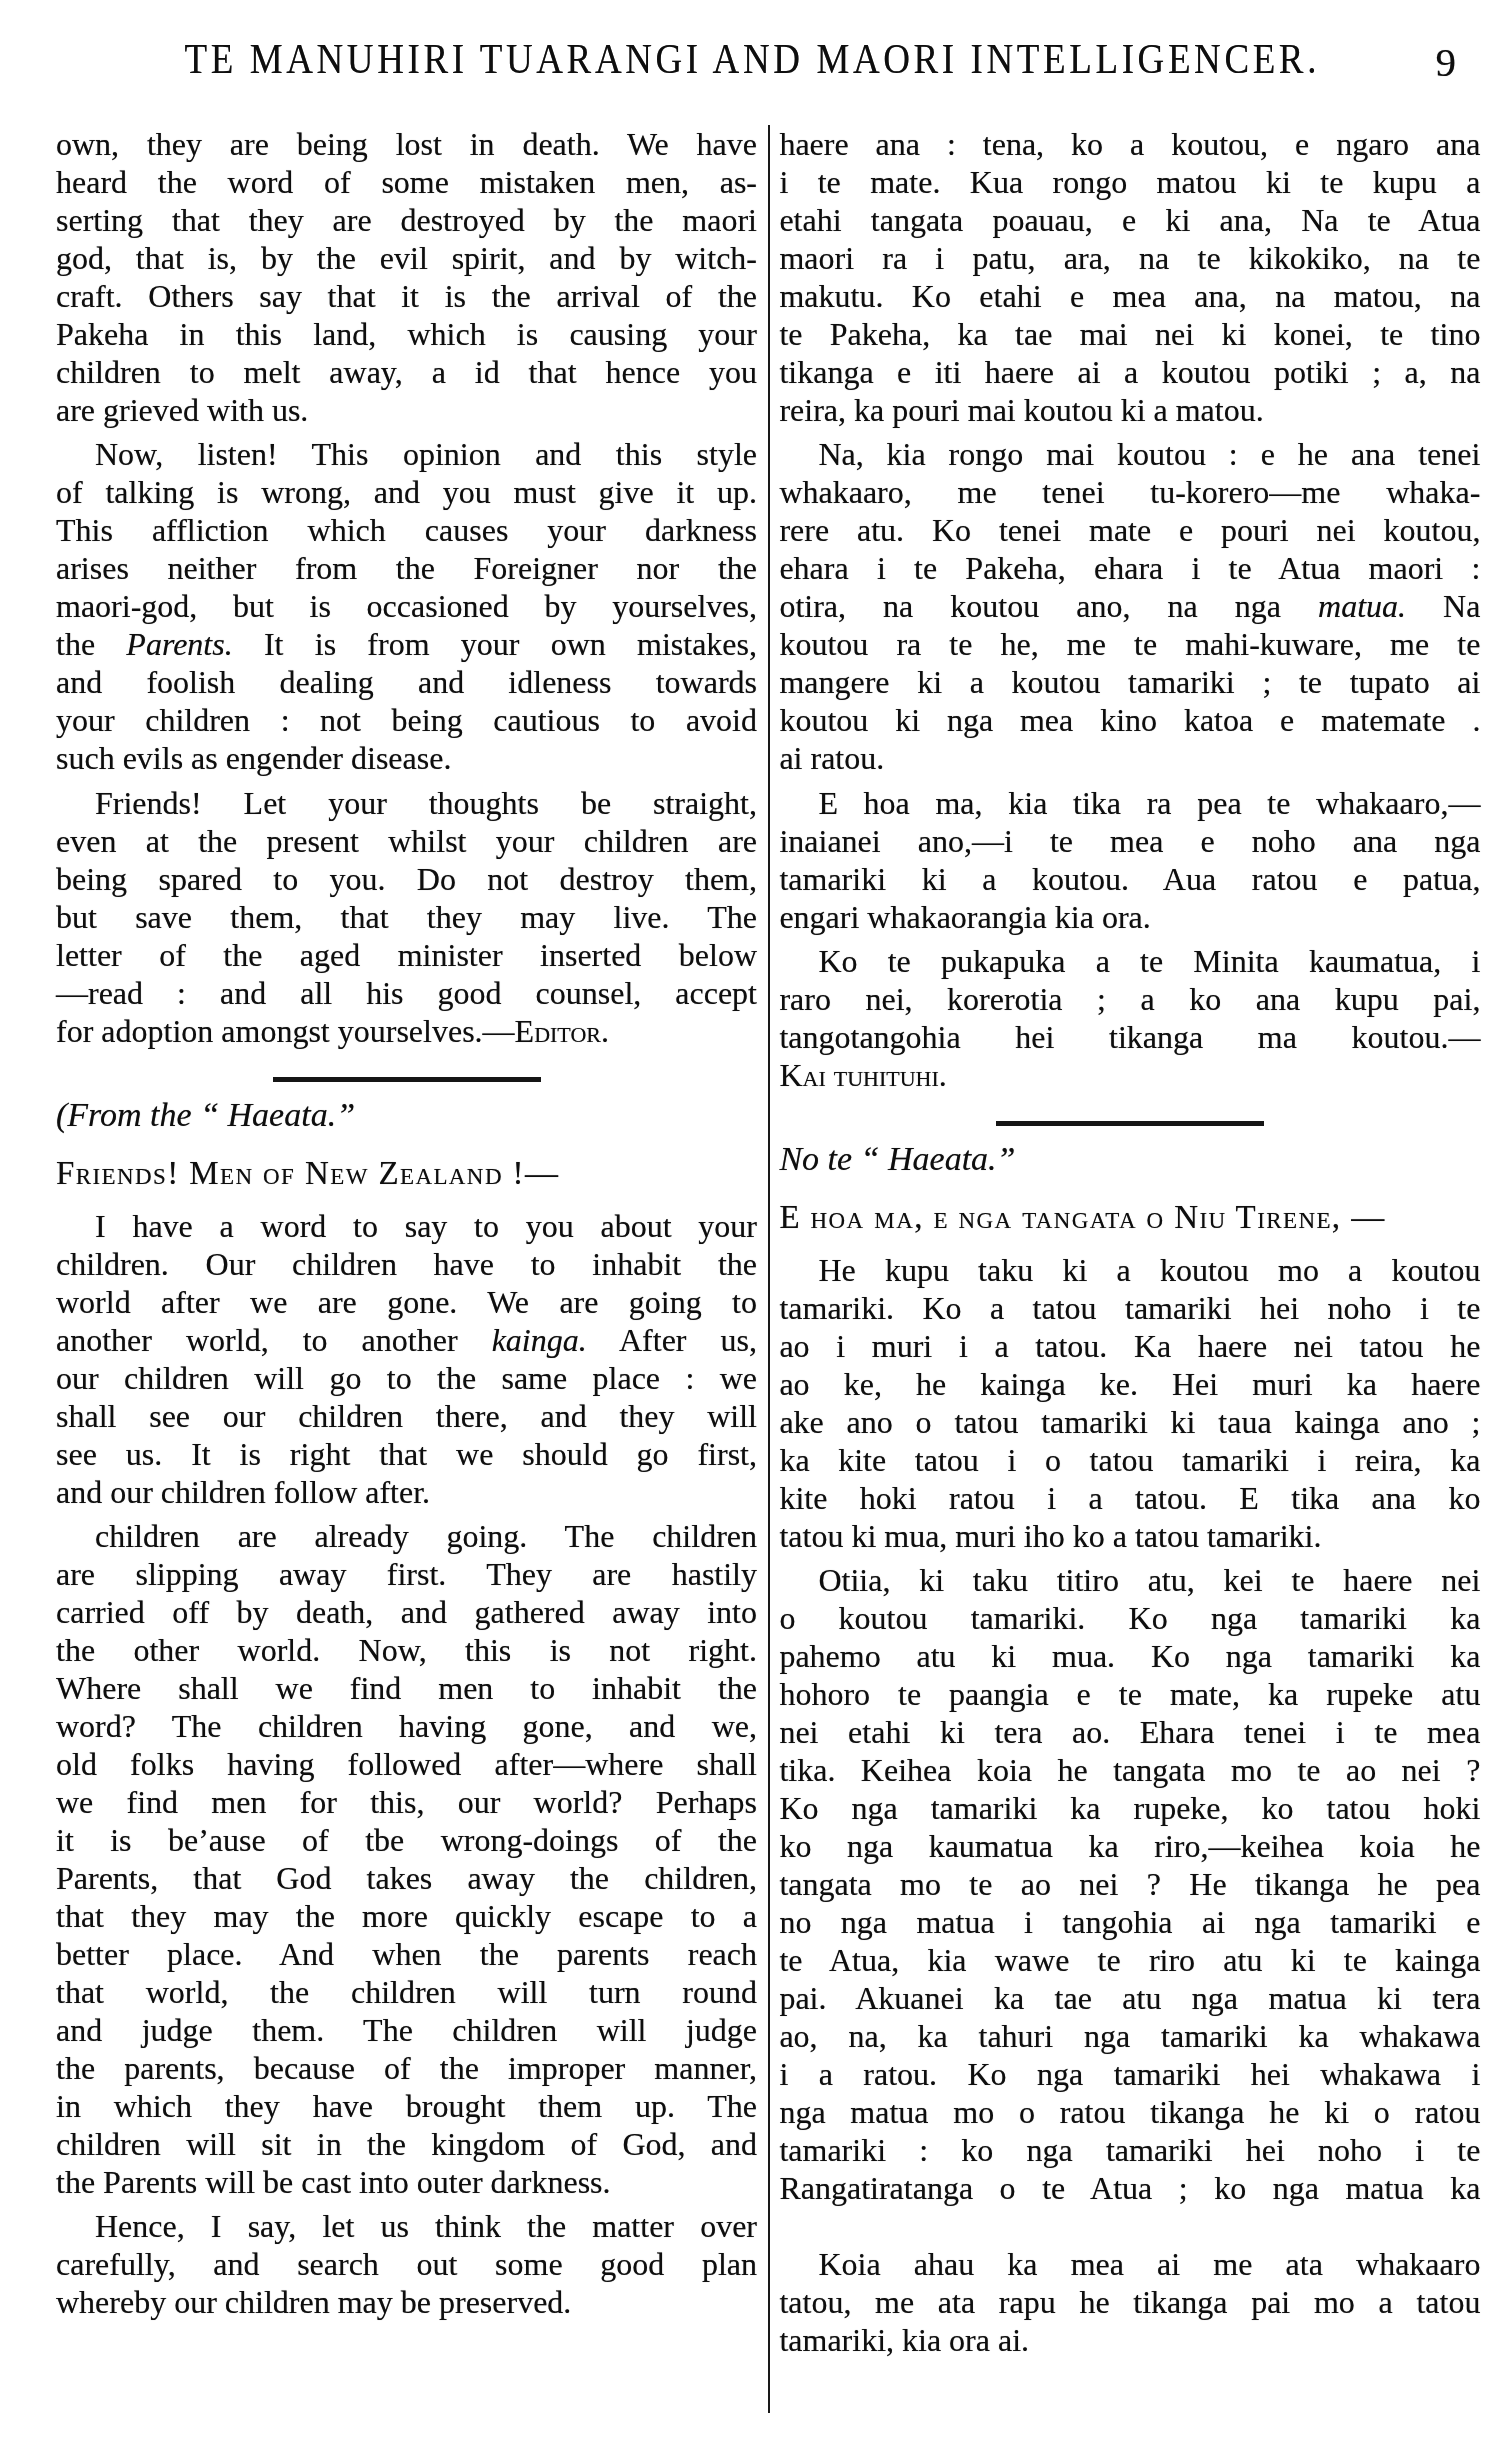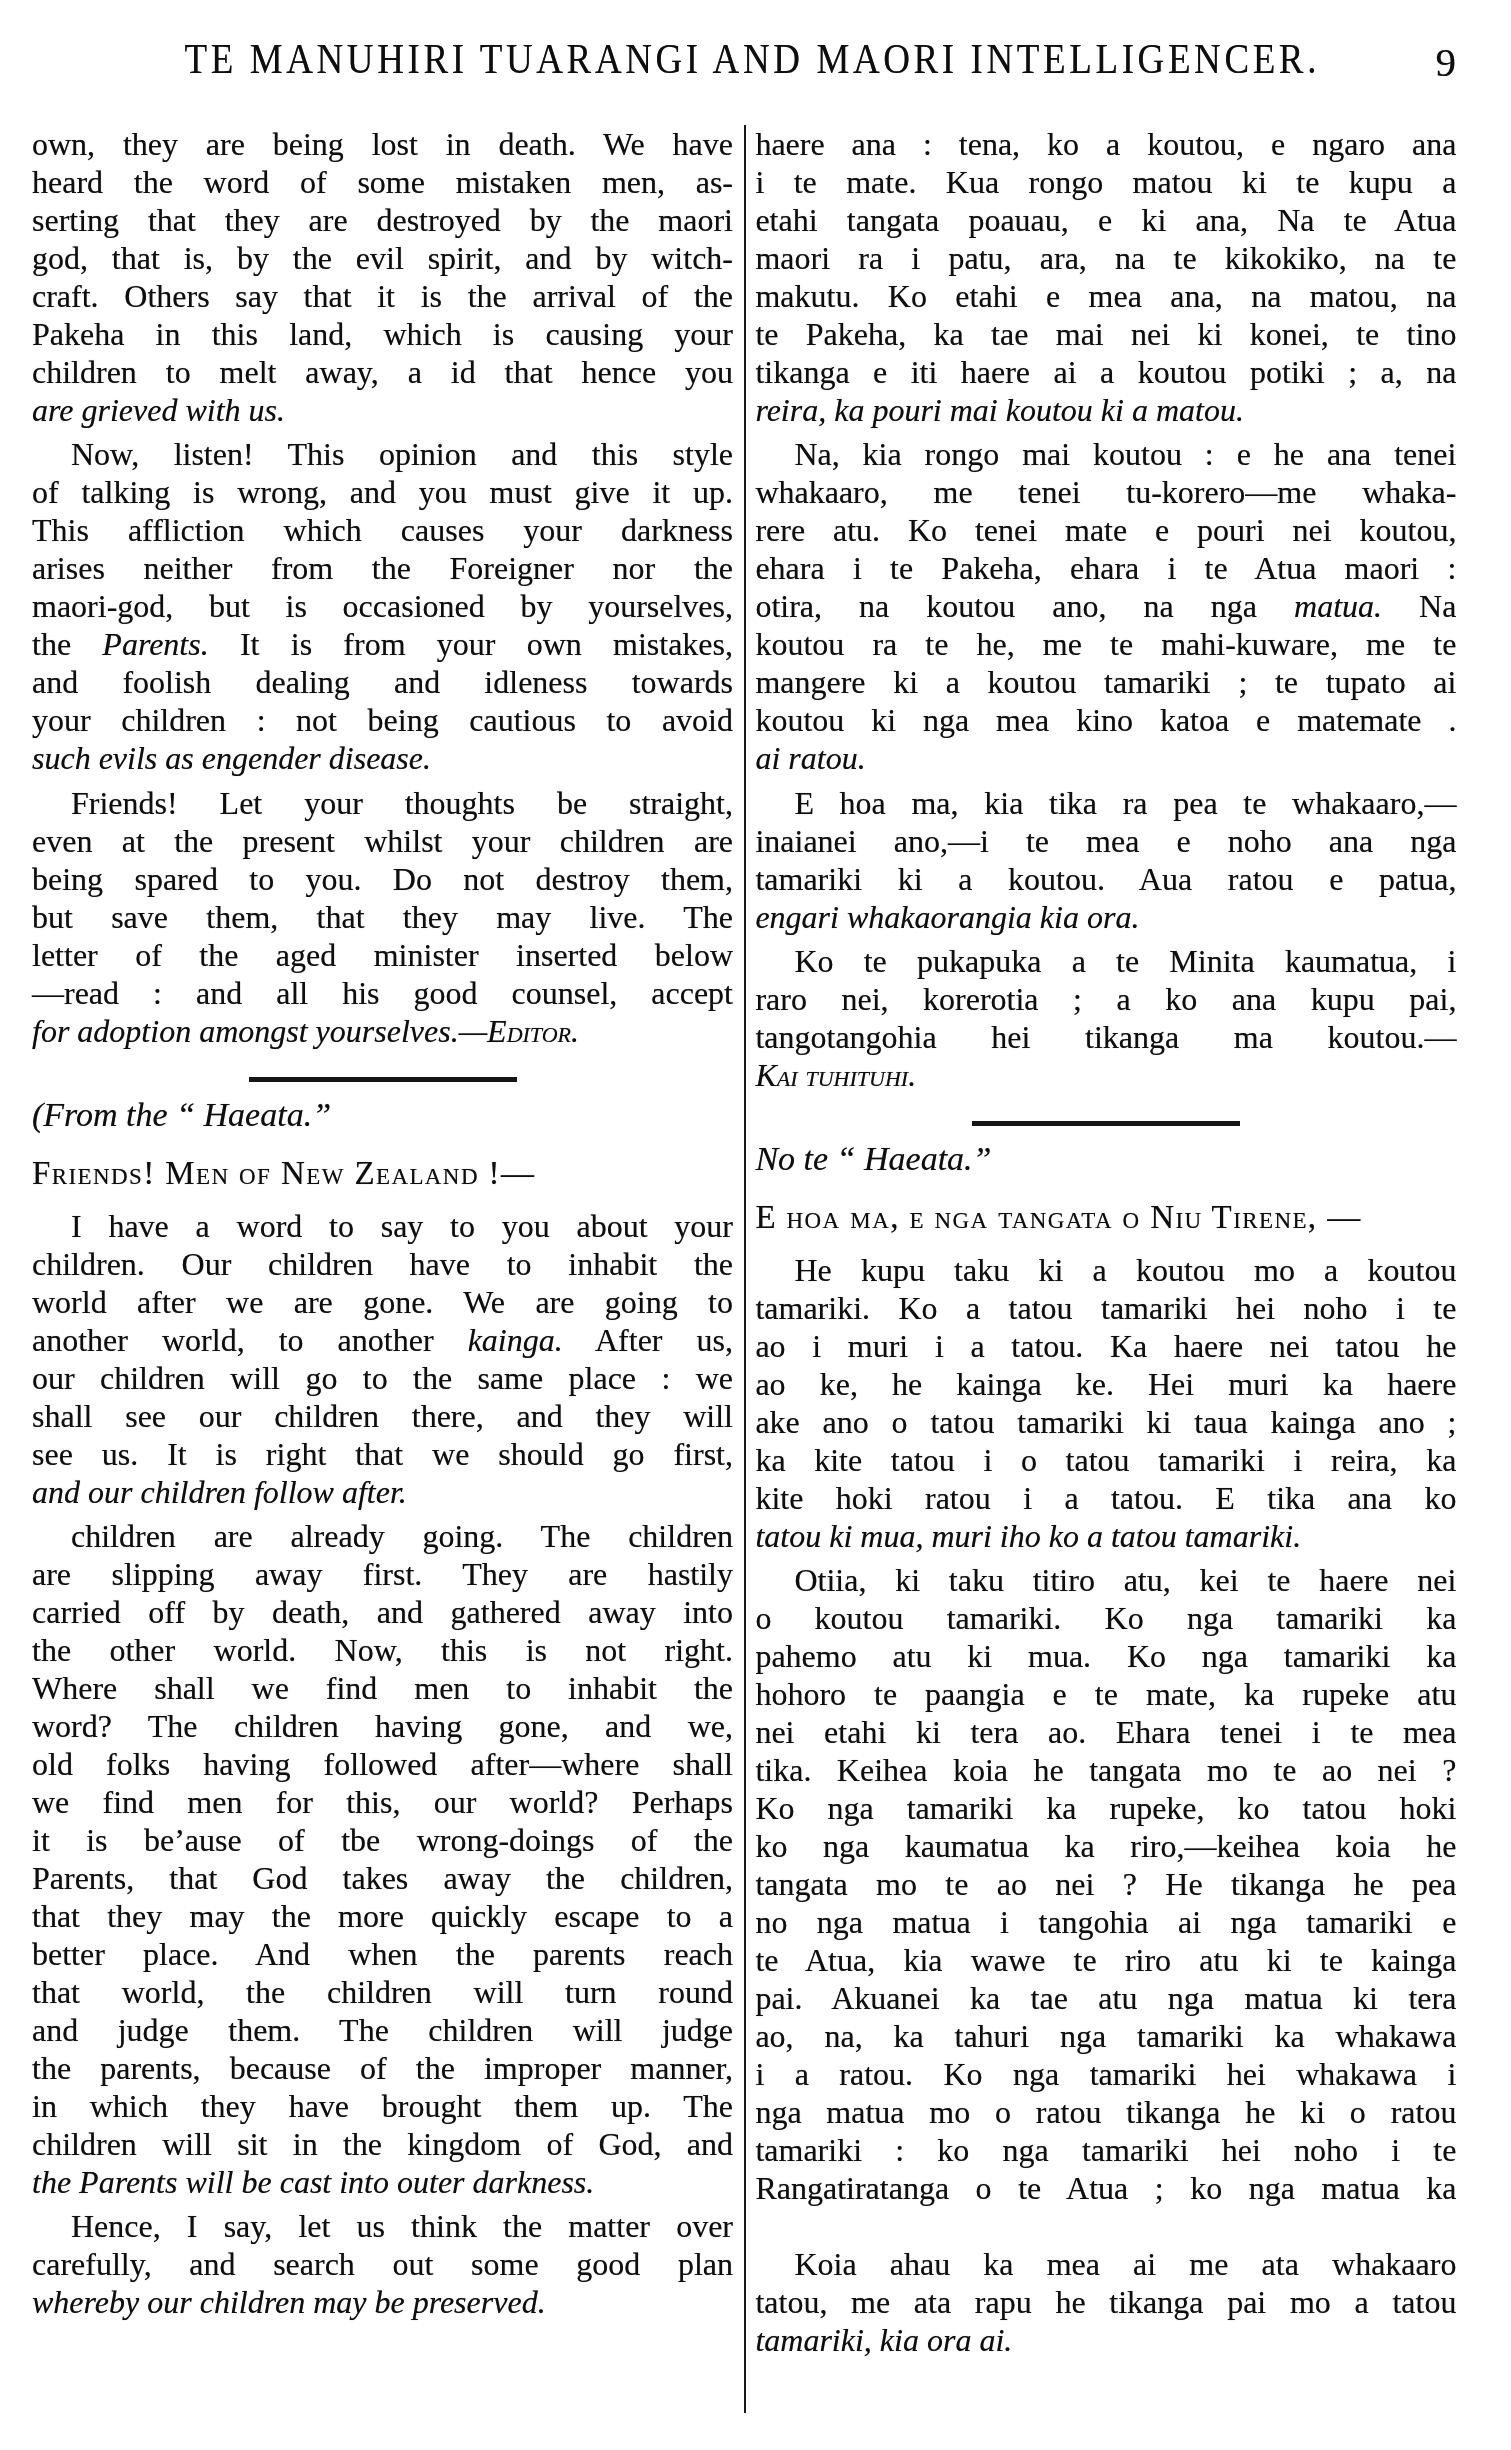--- a/index.html
+++ b/index.html
@@ -33,21 +33,21 @@
   }
   .page-number {
     position: absolute;
     top: 38px;
     right: 56px;
     font-size: 41px;
   }
   .columns {
     position: absolute;
     top: 125px;
-    left: 32px;
+    left: 56px;
     display: flex;
     align-items: stretch;
   }
   .column {
     width: 701px;
     font-size: 32px;
     line-height: 38px;
   }
   .col-divider {
     width: 2.1px;
@@ -58,21 +58,20 @@
   }
   .para { margin: 0 0 6.3px 0; }
   .para.indent .line:first-child { text-indent: 39px; }
   .para.extra-gap { margin-top: 38px; }
   .line {
     text-align: justify;
     text-align-last: justify;
   }
   .line.last {
     text-align-last: left;
-    font-style: italic;
   }
   .rule-wrap {
     text-align: center;
     margin: 21px 0 12.6px 0;
     line-height: 0;
   }
   .section-rule {
     display: inline-block;
     width: 268px;
     height: 4.9px;

